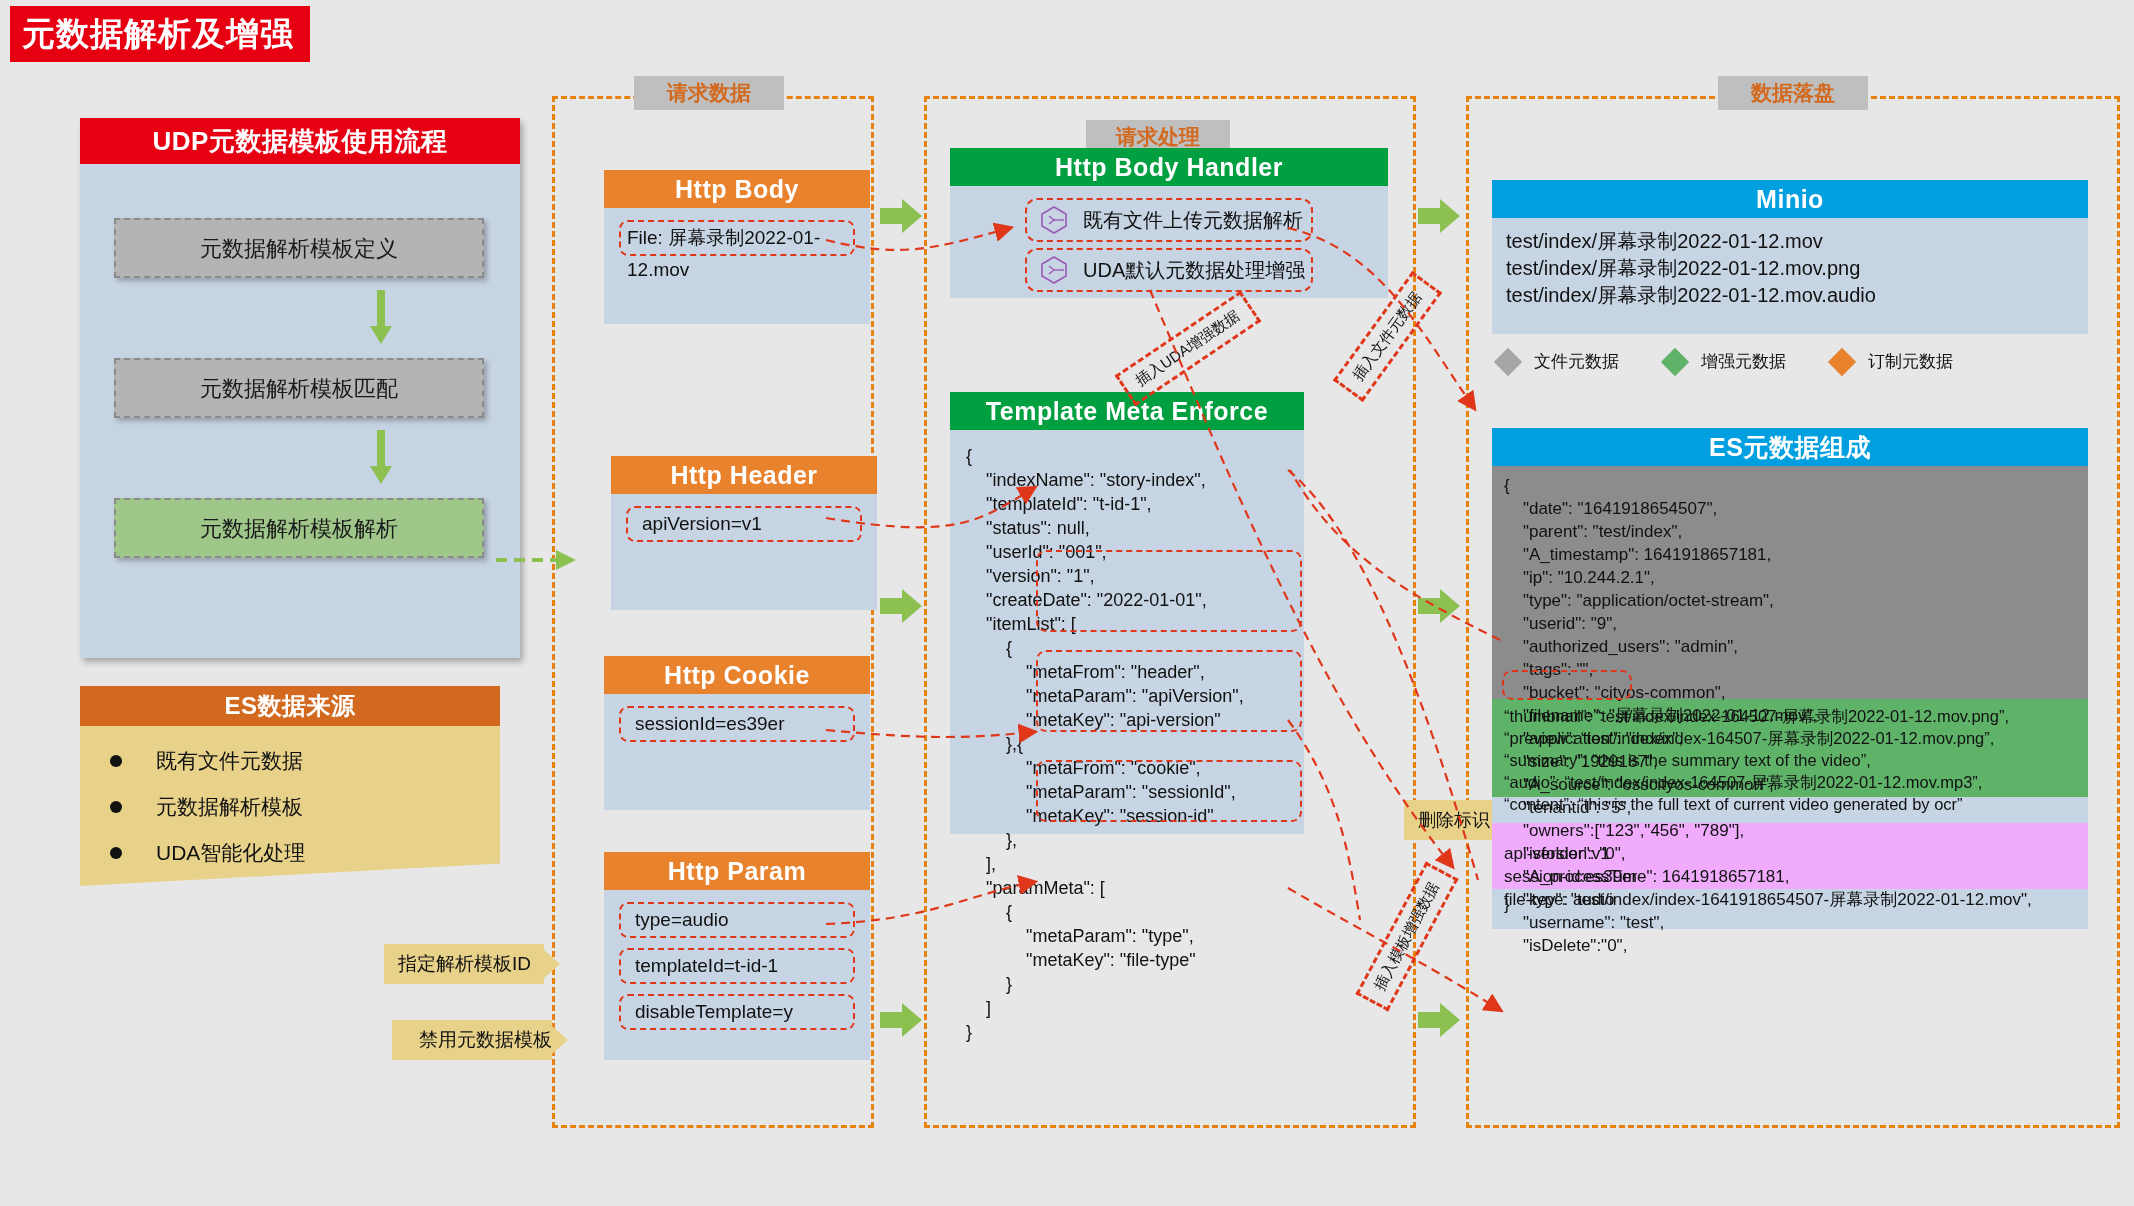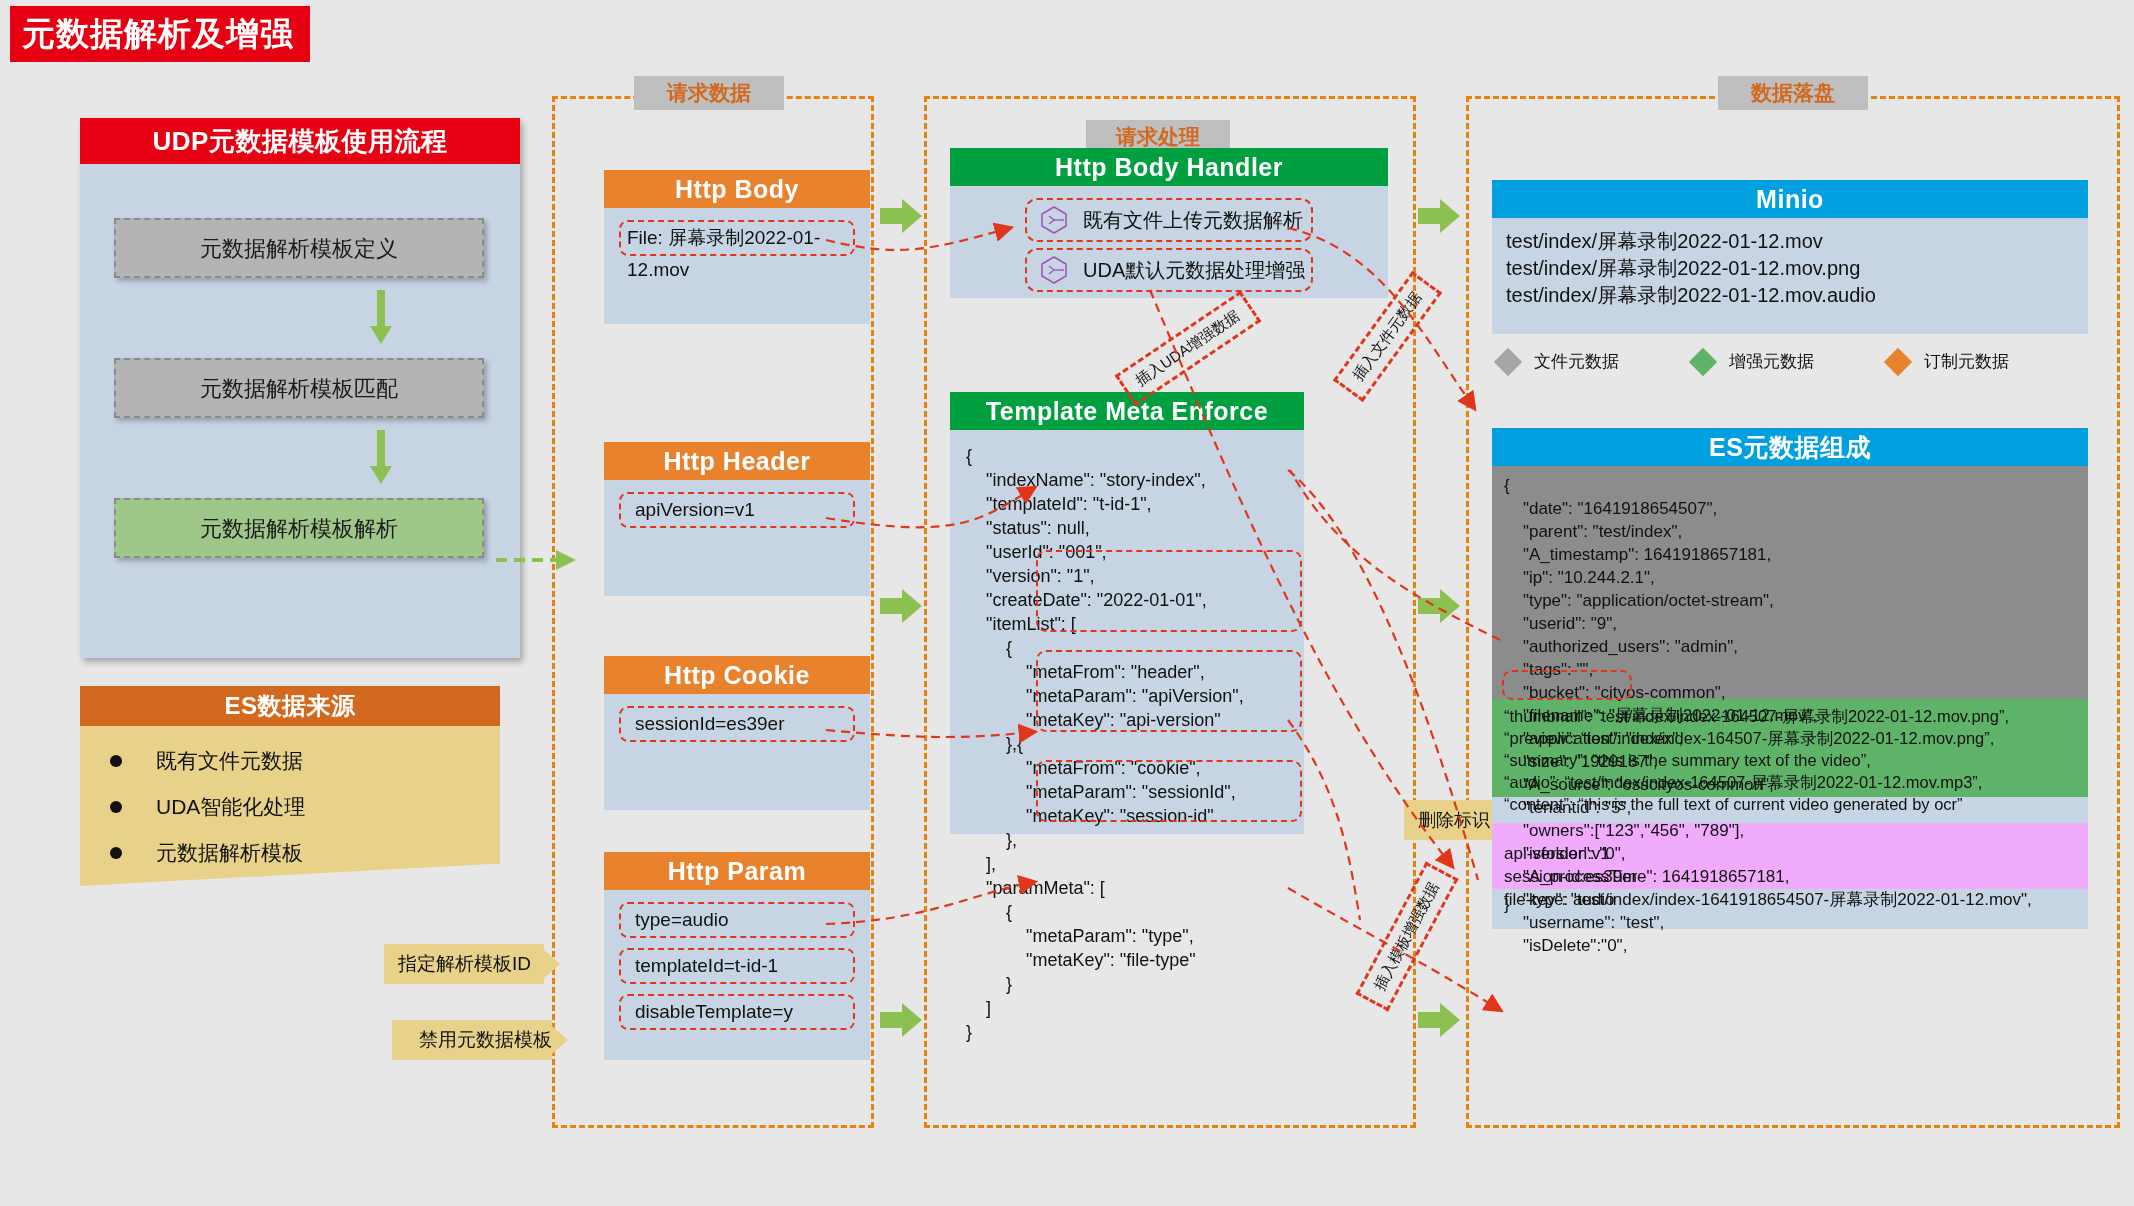--- a/index.html
+++ b/index.html
@@ -104,21 +104,21 @@
     position:absolute;border:2px dashed #e0361a;border-radius:10px;
   }
 
   
   #frame-landing{left:1466px;top:96px;width:648px;height:1026px;}
   #lbl-landing{left:1718px;top:76px;width:150px;}
   #minio-card{left:1492px;top:142px;width:596px;}
   #minio-card .card-body{height:116px;padding:10px 0 0 14px;box-sizing:border-box;}
   .minio-line{font-size:20px;color:#111;line-height:27px;}
 
-  .legend{position:absolute;left:1498px;top:350px;display:flex;align-items:flex-end;gap:28px;}
+  .legend{position:absolute;left:1498px;top:350px;display:flex;align-items:flex-end;gap:0;}
   .lg-item{display:flex;align-items:center;margin-right:46px;}
   .diamond{width:20px;height:20px;transform:rotate(45deg);margin-right:16px;}
   .lg-txt{font-size:17px;color:#111;}
 
   #es-card{left:1492px;top:390px;width:596px;}
   #es-gray{background:#8c8c8c;height:233px;padding:8px 0 0 12px;box-sizing:border-box;}
   #es-green{background:#5fb369;height:98px;padding:6px 0 0 12px;box-sizing:border-box;}
   #es-mid{background:#c7d4e3;height:26px;}
   #es-orange{background:#f0abfc;height:66px;padding:19px 0 0 12px;box-sizing:border-box;}
   #es-tail{background:#c7d4e3;height:40px;padding:4px 0 0 12px;box-sizing:border-box;}
@@ -168,37 +168,37 @@
 
 <div class="abs" id="es-src-card">
   <div class="card-head">ES数据来源</div>
   <div class="sbody">
     <div class="bullet-row">
       <span class="bullet-dot"></span>
       <span class="bullet-txt">既有文件元数据</span>
     </div>
     <div class="bullet-row">
       <span class="bullet-dot"></span>
-      <span class="bullet-txt">UDA智能化处理</span>
+      <span class="bullet-txt">元数据解析模板</span>
     </div>
     <div class="bullet-row">
       <span class="bullet-dot"></span>
-      <span class="bullet-txt">元数据解析模板</span>
+      <span class="bullet-txt">UDA智能化处理</span>
     </div>
   </div>
 </div>
 
 <div class="rd-card" style="top:170px;">
   <div class="card-head orange">Http Body</div>
   <div class="card-body" style="height:92px;">
     <div class="pill tight">File: 屏幕录制2022-01-12.mov</div>
   </div>
 </div>
 
-<div class="rd-card" style="top:442px;">
+<div class="rd-card" style="top:456px;margin-left:7px;">
   <div class="card-head orange">Http Header</div>
   <div class="card-body" style="height:92px;">
     <div class="pill">apiVersion=v1</div>
   </div>
 </div>
 
 <div class="rd-card" style="top:656px;">
   <div class="card-head orange">Http Cookie</div>
   <div class="card-body" style="height:92px;">
     <div class="pill">sessionId=es39er</div>

